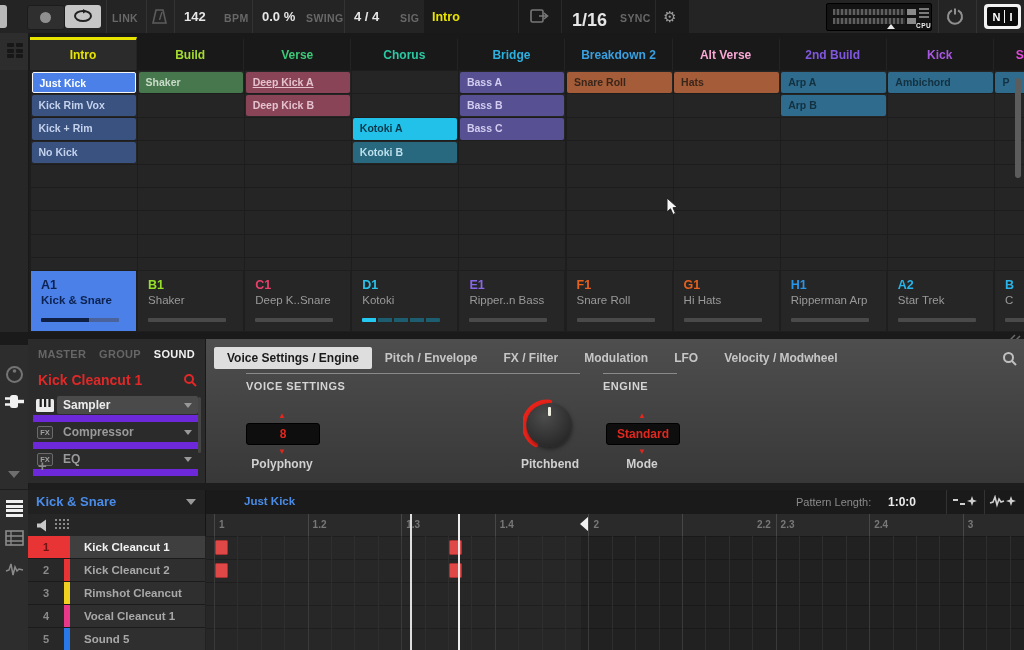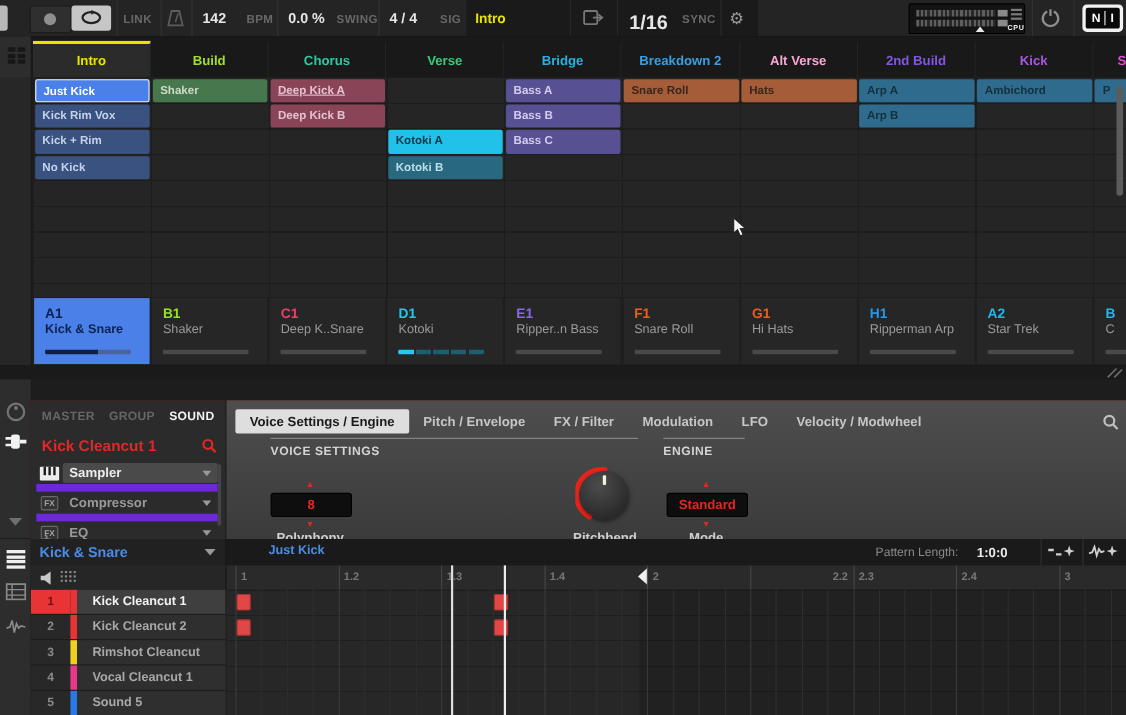--- a/index.html
+++ b/index.html
@@ -67,21 +67,21 @@
   .gmeter{position:absolute;left:10px;bottom:9px;width:78px;height:4px;background:#4a4a4a;border-radius:1px;}
   .gmeter.m-a1{background:linear-gradient(90deg,#101f44 0 62%,#4a639c 62% 100%);}
   .gmeter.m-d1{background:linear-gradient(90deg,#24c8f0 0 14px,#262626 14px 16px,#1d5d70 16px 30px,#262626 30px 32px,#1d5d70 32px 46px,#262626 46px 48px,#1d5d70 48px 62px,#262626 62px 64px,#1d5d70 64px 78px);}
   #resize-strip{position:absolute;left:0;top:332px;width:1024px;height:13px;background:#1a1a1a;}
   
   .rail{position:absolute;left:0;width:28px;background:#2d2d2d;border-right:1px solid #191919;}
   #rail-top{top:70px;height:262px;background:#272727;}
   #rail-mid{top:345px;height:144px;}
   #rail-bot{top:490px;height:160px;}
   
-  #middle{position:absolute;left:28px;top:364px;width:996px;height:144px;background:#7f1d1d;}
+  #middle{position:absolute;left:28px;top:339px;width:996px;height:144px;background:#7f1d1d;}
   #chanstrip{position:absolute;left:0;top:0;width:177px;height:144px;background:#2b2b2b;border-right:1px solid #191919;}
   #chan-tabs{position:absolute;left:10px;right:10px;top:9px;display:flex;justify-content:space-between;}
   .chan-tab{font-size:11px;font-weight:bold;color:#666;letter-spacing:.3px;}
   .chan-tab.active{color:#f2f2f2;}
   #sound-title{position:absolute;left:10px;top:33px;font-size:14px;font-weight:bold;color:#e02828;}
   #plugins{position:absolute;left:5px;top:56px;width:165px;}
   .plugrow{height:20px;display:flex;align-items:center;border-bottom:7px solid #6d28d9;}
   .plugicon{width:24px;display:flex;justify-content:center;}
   .fx-badge{font-size:7.5px;font-weight:bold;color:#a0a0a0;border:1px solid #6a6a6a;border-radius:2px;padding:1px 2.5px;background:#333;}
   .plugbody{flex:1;display:flex;align-items:center;height:18px;padding-left:6px;border-radius:2px;}
@@ -215,22 +215,22 @@
           <i></i>
           <i></i>
           <i></i>
           <i></i>
           <i></i>
         </div>
     </div>
     <div id="scenes">
         <div class="scene-tab active" style="color: rgb(232, 228, 0); border-top-color: rgb(232, 228, 0);">Intro</div>
         <div class="scene-tab" style="color: rgb(164, 220, 48);">Build</div>
+        <div class="scene-tab" style="color: rgb(60, 200, 120);">Verse</div>
         <div class="scene-tab" style="color: rgb(44, 200, 164);">Chorus</div>
-        <div class="scene-tab" style="color: rgb(60, 200, 120);">Verse</div>
         <div class="scene-tab" style="color: rgb(44, 176, 224);">Bridge</div>
         <div class="scene-tab" style="color: rgb(56, 160, 224);">Breakdown 2</div>
         <div class="scene-tab" style="color: #f9a8d4;">Alt Verse</div>
         <div class="scene-tab" style="color: rgb(128, 88, 224);">2nd Build</div>
         <div class="scene-tab" style="color: rgb(168, 88, 224);">Kick</div>
         <div class="scene-tab partial" style="color: rgb(224, 72, 216);">S</div>
       </div>
   </div>
 
   <div id="rail-top" class="rail"></div>

